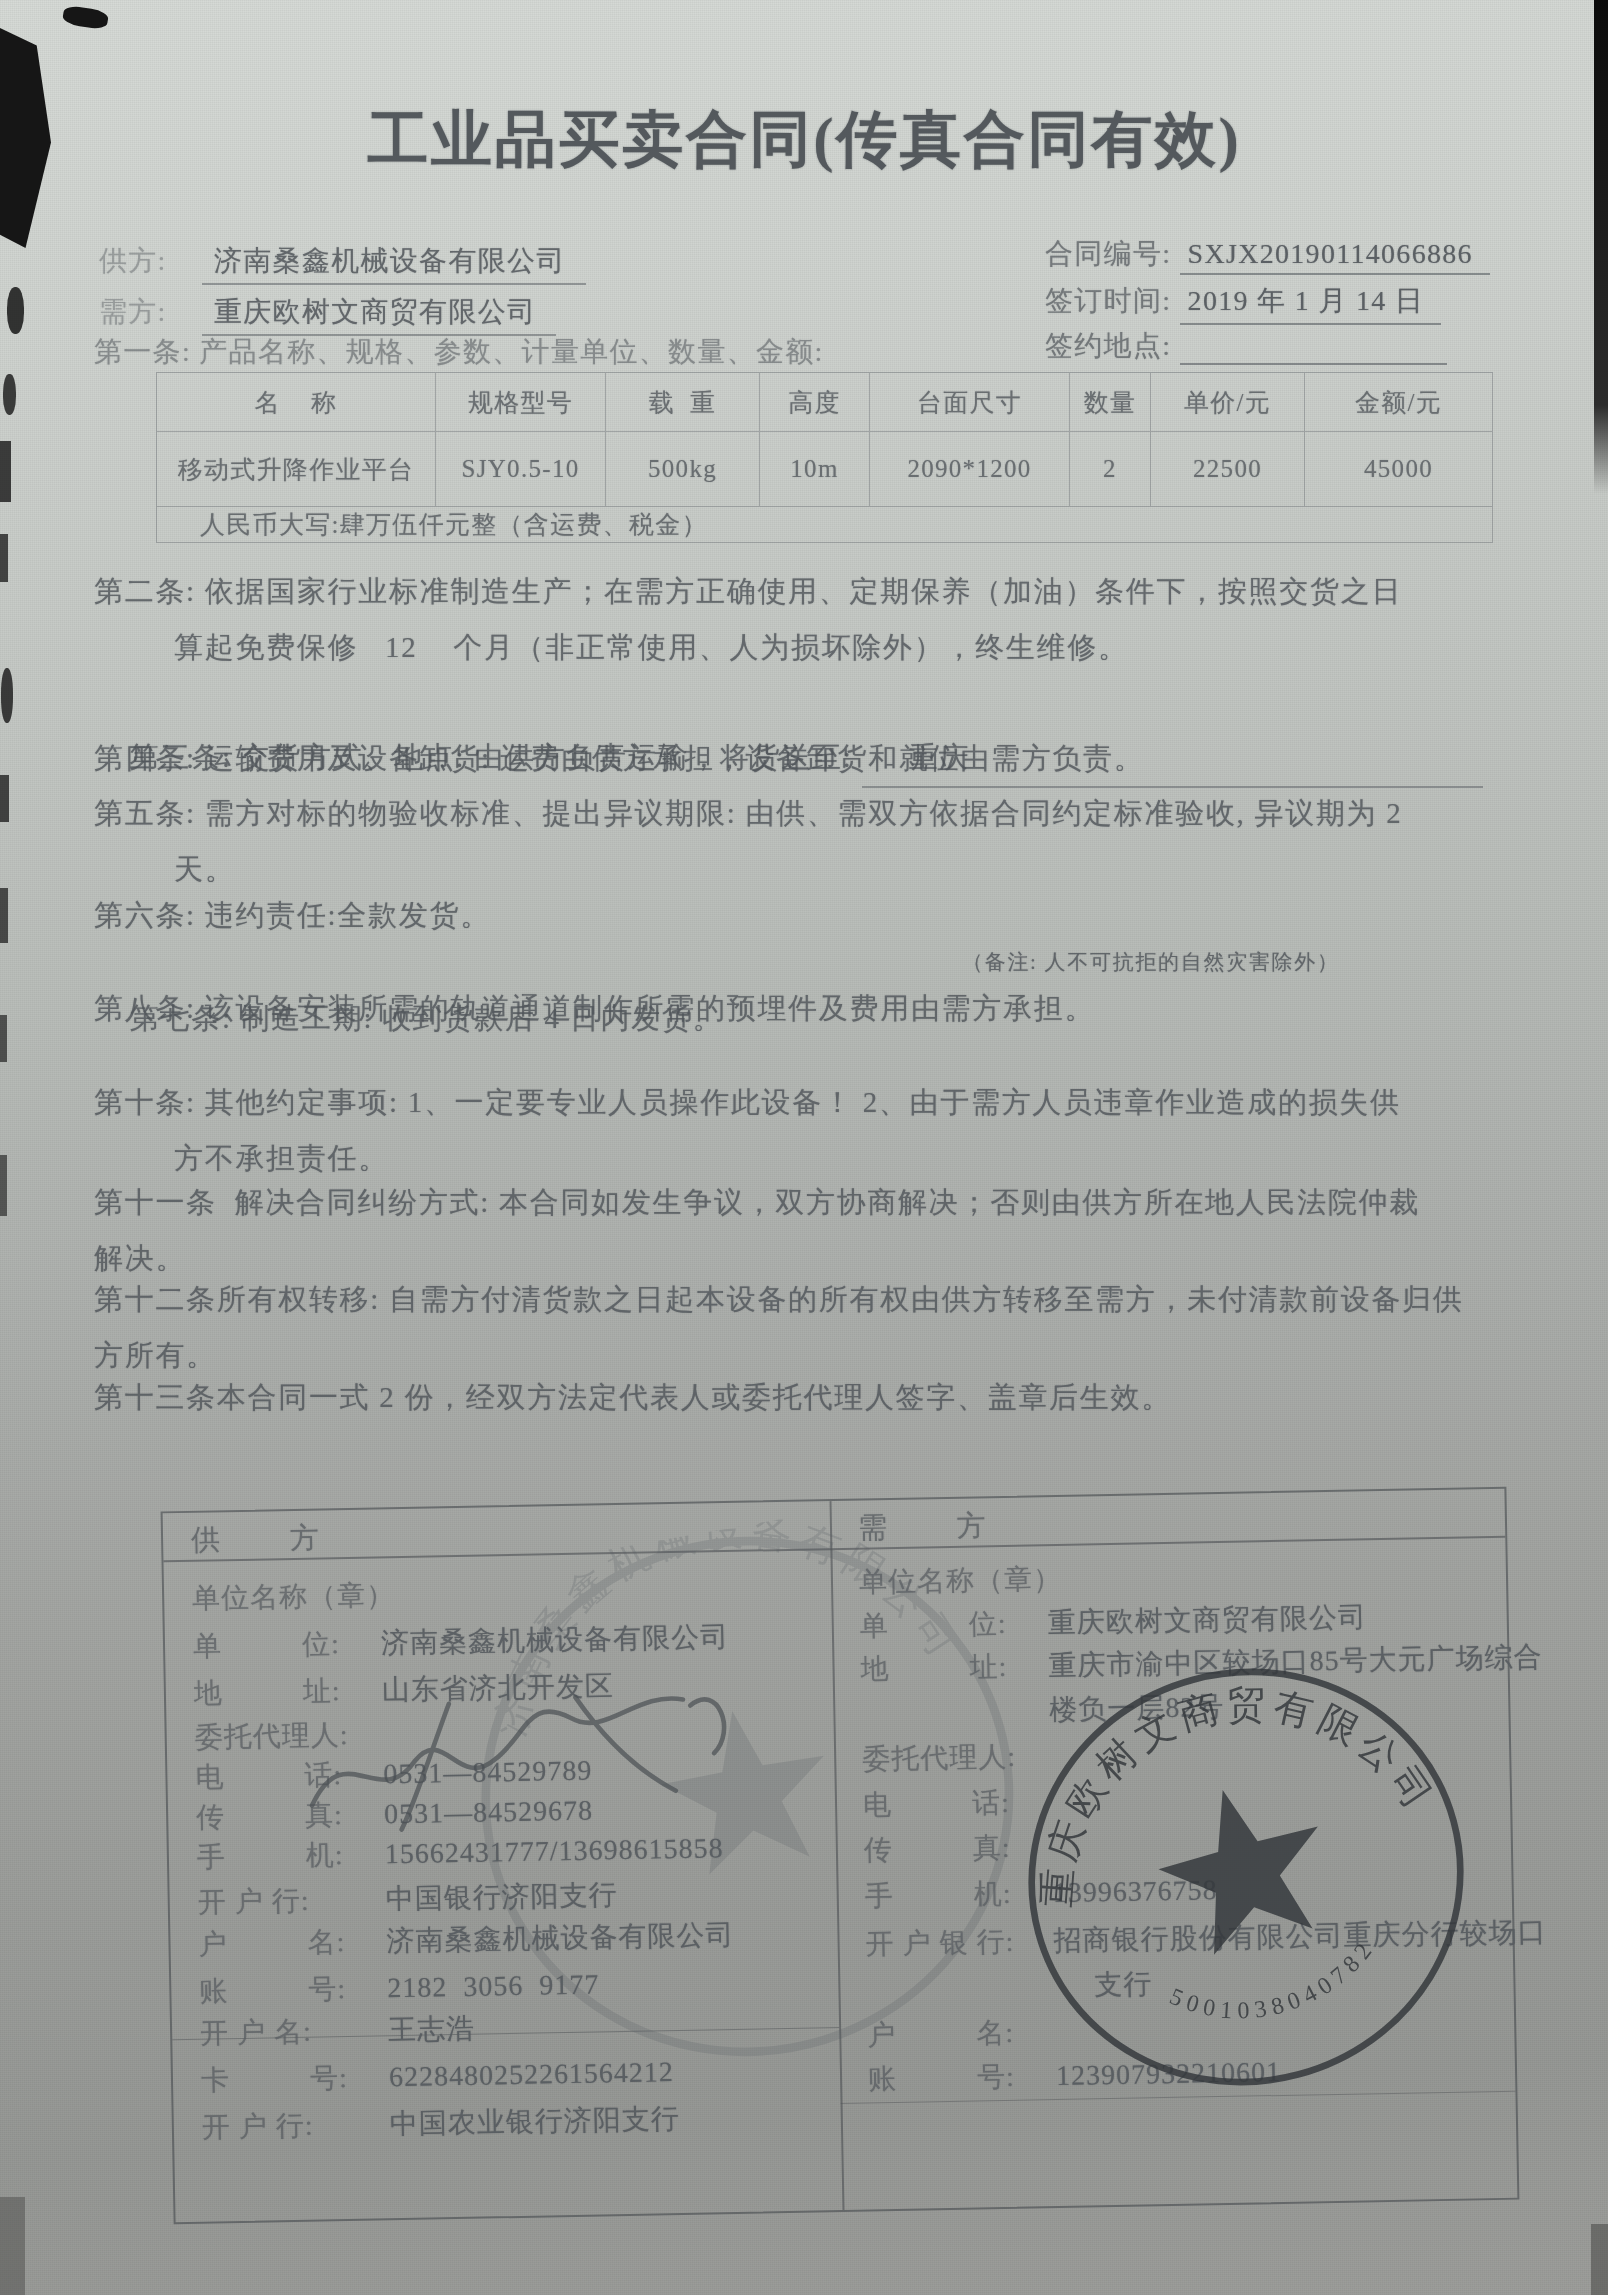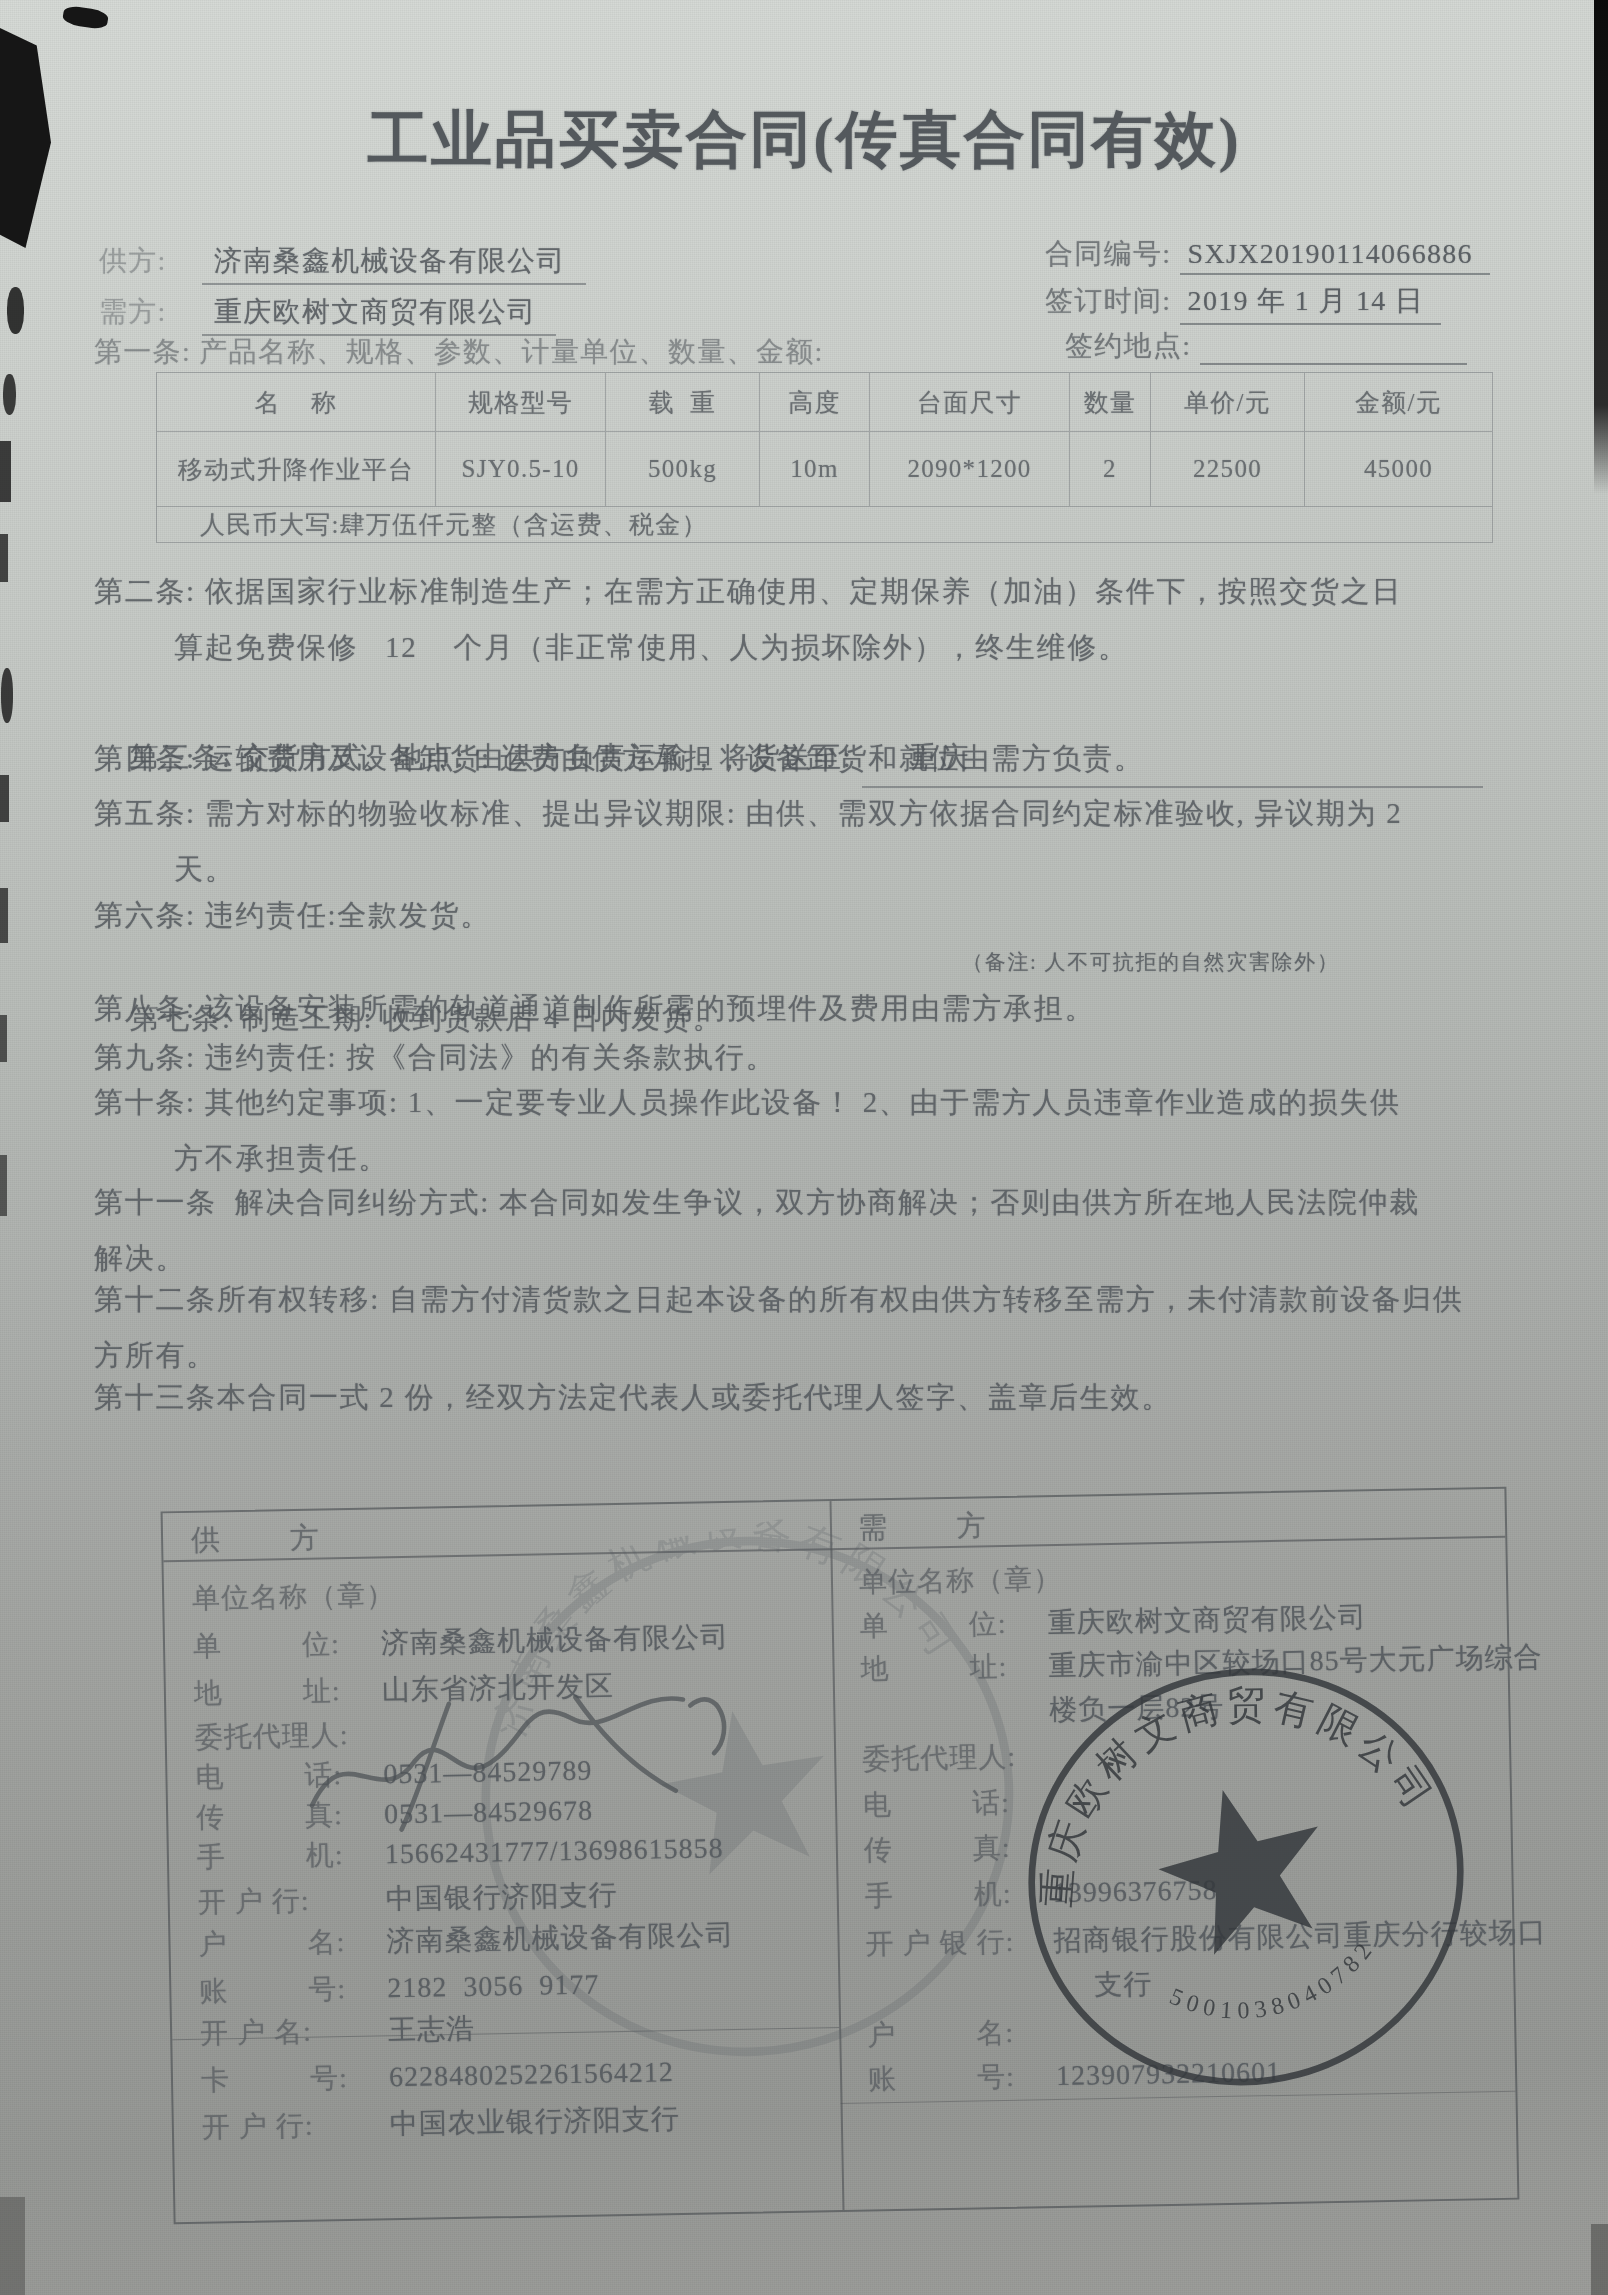--- a/index.html
+++ b/index.html
@@ -109,21 +109,21 @@
 
   <div class="hrow fuzz" style="left:1045px;top:235px;">
     <span style="opacity:.7;">合同编号:</span>
     <span class="hval" style="font-family:'Liberation Serif',serif;">SXJX20190114066886</span>
   </div>
   <div class="hrow fuzz" style="left:1045px;top:282px;">
     <span style="opacity:.7;">签订时间:</span>
     <span class="hval">2019 年 1 月 14 日</span>
   </div>
   <div class="hrow fuzz" style="left:1045px;top:327px;">
-    <span style="opacity:.7;margin-left:20px;">签约地点:</span>
+    <span style="opacity:.7;">签约地点:</span>
     <span class="blankline"></span>
   </div>
 
   <div class="hrow fuzz" style="left:94px;top:333px;opacity:.55;">第一条: 产品名称、规格、参数、计量单位、数量、金额:</div>
 
   <div id="ptable" class="fuzz">
     <div class="c">名    称</div>
     <div class="c">规格型号</div>
     <div class="c">载  重</div>
     <div class="c">高度</div>
@@ -151,21 +151,20 @@
   </div>
   <div class="clause fuzz" style="top:730px;">第四条: 运输费用及设备卸货: 运费由供方承担，设备卸货和就位由需方负责。</div>
   <div class="clause hang fuzz" style="top:785px;">第五条: 需方对标的物验收标准、提出异议期限: 由供、需双方依据合同约定标准验收, 异议期为 2
 天。</div>
   <div class="clause fuzz" style="top:887px;">第六条: 违约责任:全款发货。</div>
   <div class="clause fuzz" style="top:934px;">
     <span>第七条: 制造工期: 收到货款后 4 日内发货。</span>
     <span class="note">（备注: 人不可抗拒的自然灾害除外）</span>
   </div>
   <div class="clause fuzz" style="top:980px;">第八条: 该设备安装所需的轨道通道制作所需的预埋件及费用由需方承担。</div>
-  <div class="clause fuzz" style="top:1029px;">第九条: 违约责任: 按《合同法》的有关条款执行。</div>
   <div class="clause hang fuzz" style="top:1074px;">第十条: 其他约定事项: 1、一定要专业人员操作此设备！ 2、由于需方人员违章作业造成的损失供
 方不承担责任。</div>
   <div class="clause fuzz" style="top:1271px;">第十二条所有权转移: 自需方付清货款之日起本设备的所有权由供方转移至需方，未付清款前设备归供
 方所有。</div>
   <div class="clause fuzz" style="top:1174px;">第十一条  解决合同纠纷方式: 本合同如发生争议，双方协商解决；否则由供方所在地人民法院仲裁
 解决。</div>
   <div class="clause fuzz" style="top:1369px;">第十三条本合同一式 2 份，经双方法定代表人或委托代理人签字、盖章后生效。</div>
 
   <div id="parties" class="fuzz">
     <div class="vline"></div>

